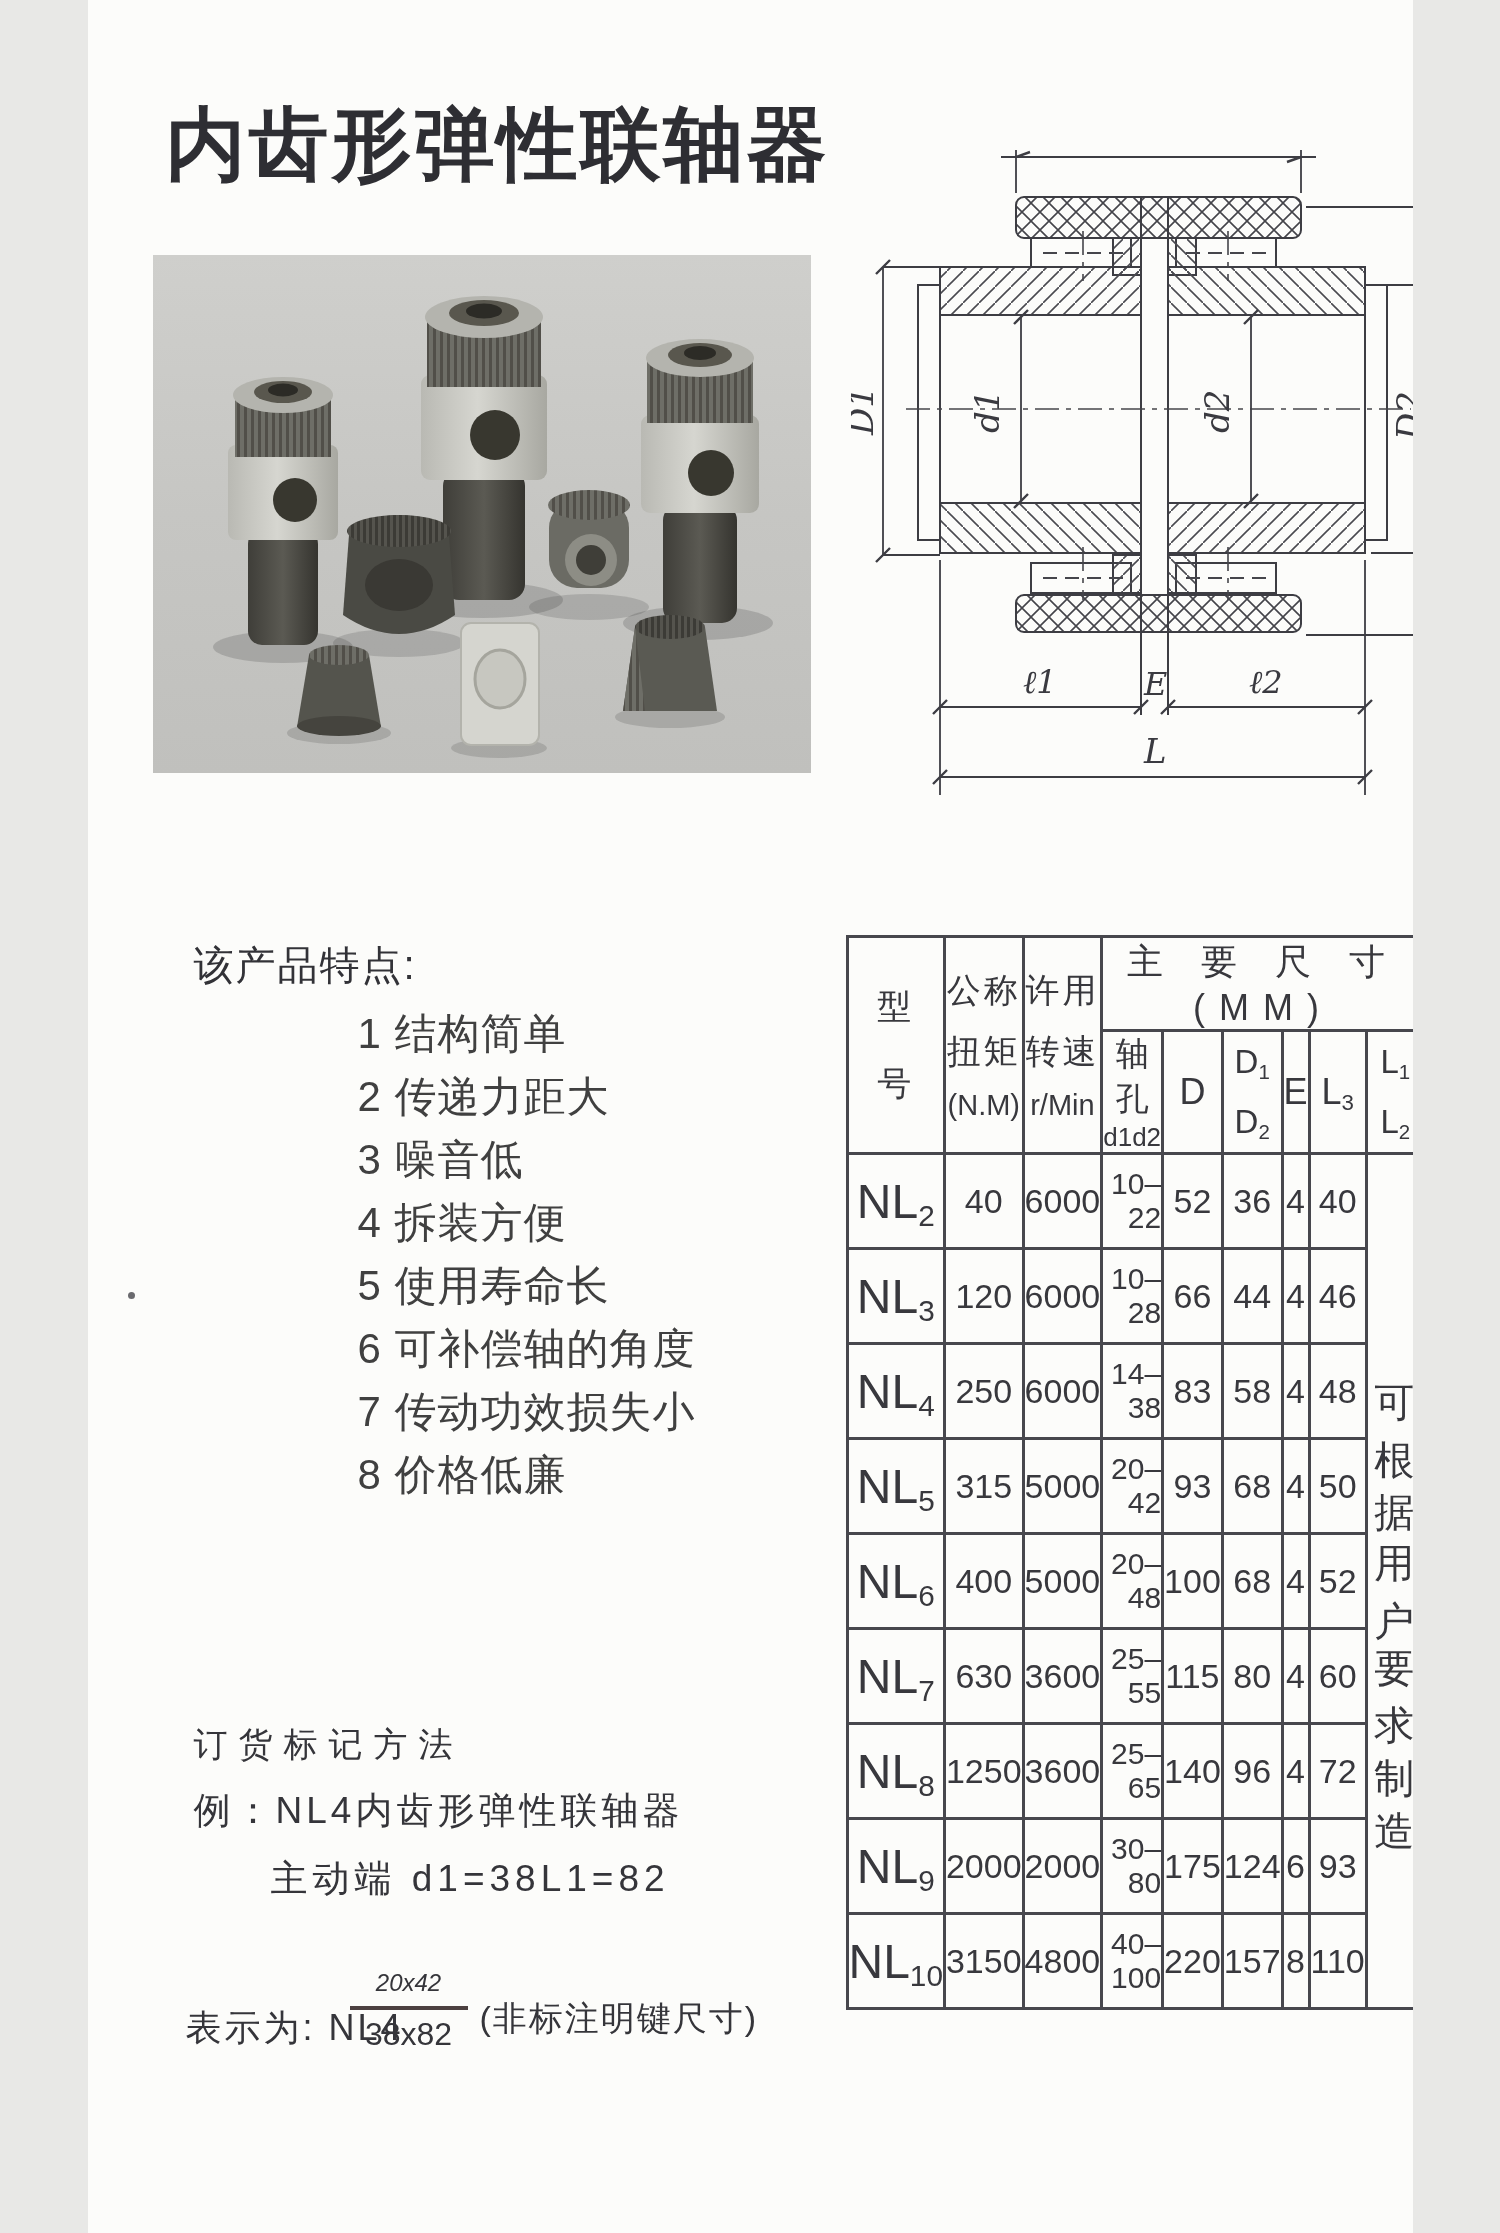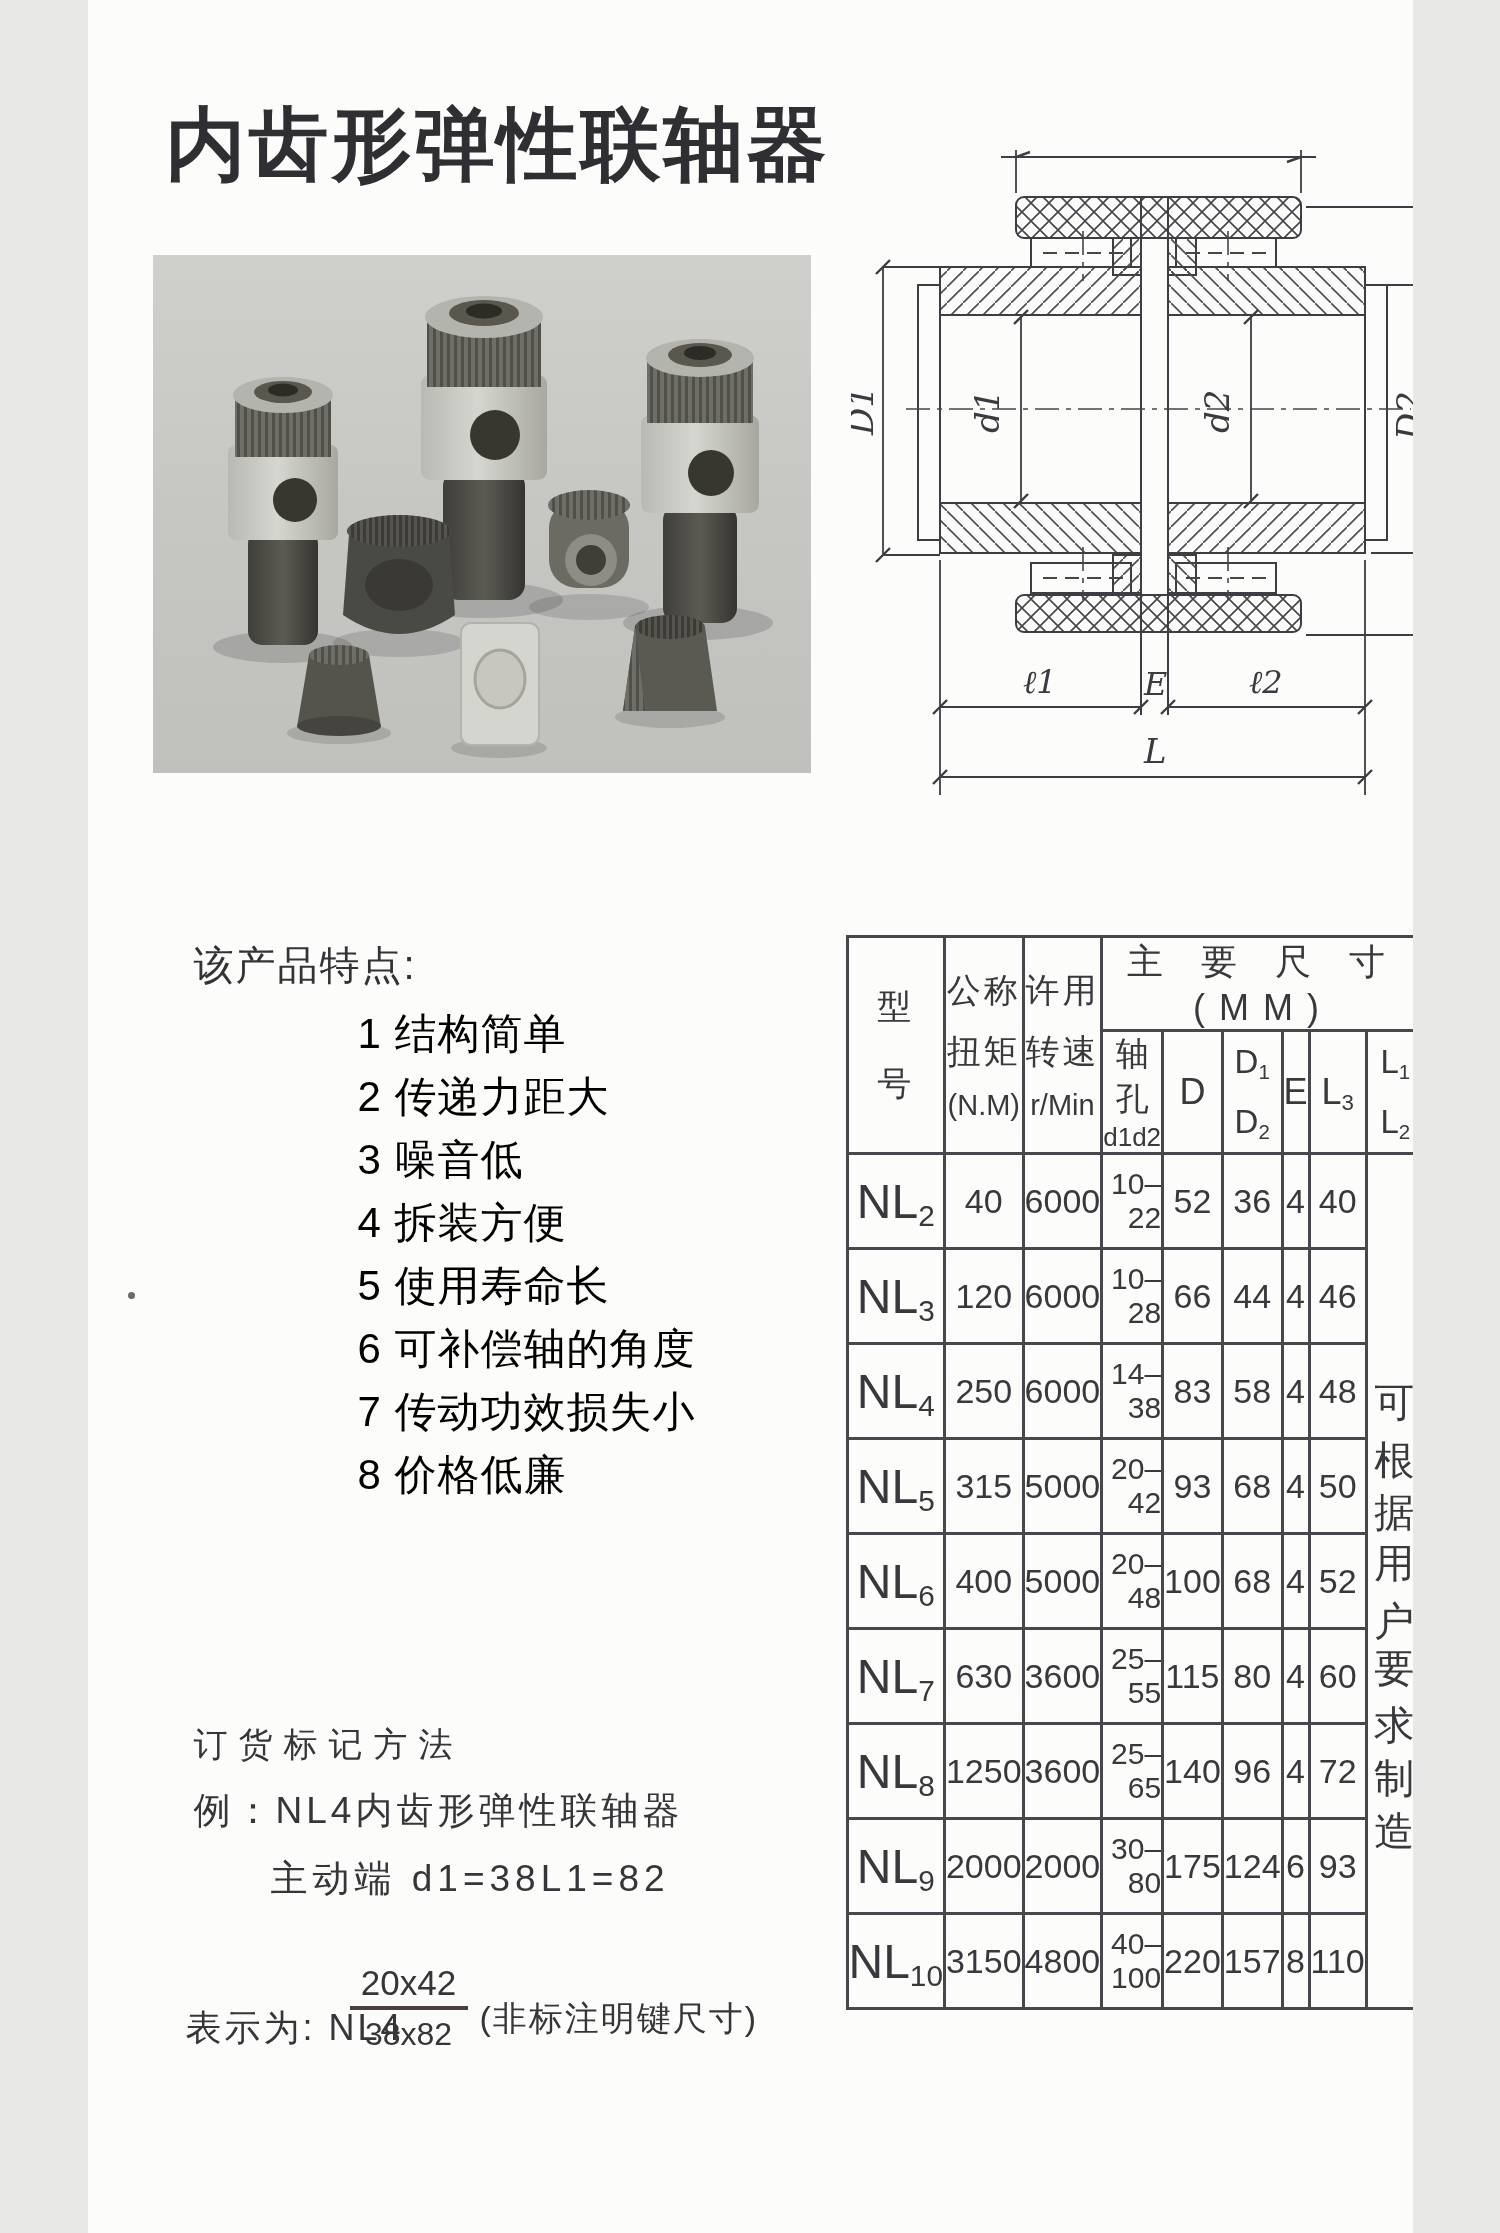--- a/index.html
+++ b/index.html
@@ -30,21 +30,21 @@
     font-family:"DejaVu Serif", serif;font-style:italic;
     fill:#3a3a40;
   }
   
   .features-heading{
     position:absolute;left:106px;top:938px;
     font-size:40px;letter-spacing:2px;color:#323237;
   }
   .features-list{position:absolute;left:270px;top:1002px;}
   .feature-item{
-    height:63px;line-height:63px;font-size:42px;color:#000000;
+    height:63px;line-height:63px;font-size:42px;color:#404040;
     white-space:nowrap;letter-spacing:1px;
   }
   .scan-dot{
     position:absolute;left:40px;top:1292px;width:7px;height:7px;border-radius:50%;
     background:#6a6a6e;
   }
   
   .order-heading{
     position:absolute;left:106px;top:1722px;
     font-size:34px;letter-spacing:11px;color:#35353a;white-space:nowrap;
@@ -62,21 +62,21 @@
     font-size:37px;letter-spacing:5px;color:#35353a;white-space:nowrap;
   }
   .order-denote-prefix{
     position:absolute;left:98px;top:2004px;
     font-size:36px;letter-spacing:3px;color:#35353a;white-space:nowrap;
   }
   .fraction{
     position:absolute;left:262px;top:1962px;width:118px;
     text-align:center;color:#35353a;
   }
-  .fraction .num{font-size:35px;line-height:42px;}
+  .fraction .num{font-size:24px;line-height:42px;font-style:italic;}
   .fraction .bar{height:4px;background:#4c4040;margin:2px 0 3px 0;}
   .fraction .den{font-size:32px;line-height:42px;}
   .order-denote-suffix{
     position:absolute;left:392px;top:1996px;
     font-size:34px;letter-spacing:2px;color:#35353a;white-space:nowrap;
   }
   
   .spec-table{
     position:absolute;left:758px;top:935px;
     border-collapse:collapse;table-layout:fixed;

